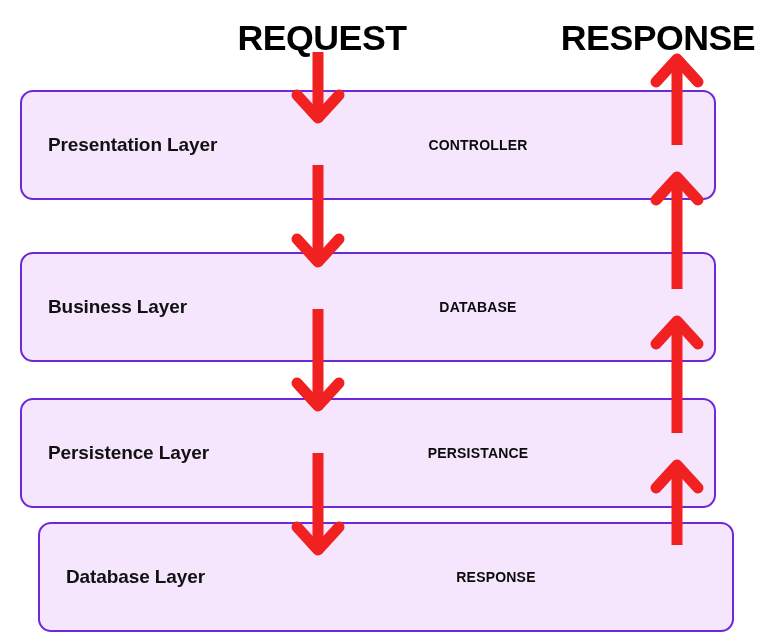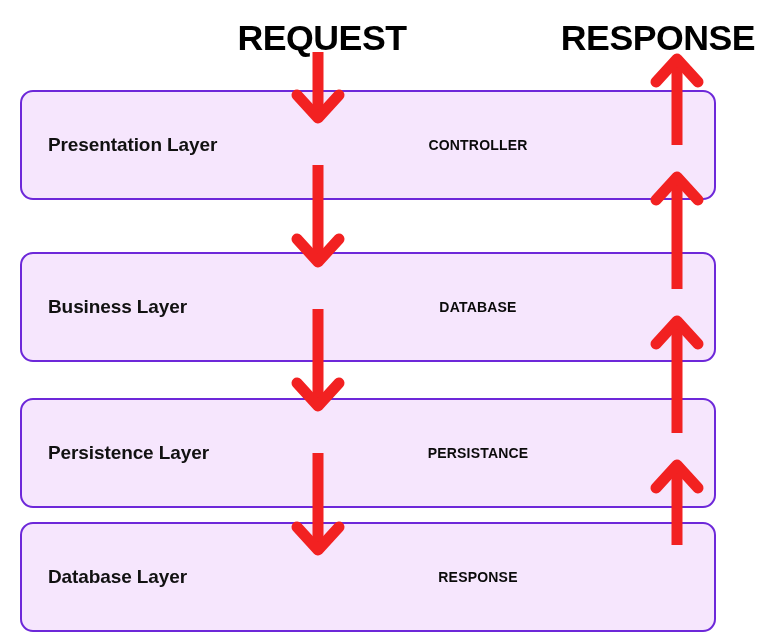--- a/index.html
+++ b/index.html
@@ -58,21 +58,21 @@
     height: 110px;
     box-sizing: border-box;
     background: #f6e6fd;
     border: 2px solid #6d28d9;
     border-radius: 13px;
     z-index: 2;
   }
   .layer-box.l0 { top: 90px; }
   .layer-box.l1 { top: 252px; }
   .layer-box.l2 { top: 398px; }
-  .layer-box.l3 { top: 522px; }
+  .layer-box.l3 { top: 522px; margin-left: 18px; }
 
   .layer-name {
     position: absolute;
     left: 26px;
     top: 50%;
     transform: translateY(-50%);
     font-size: 19px;
     font-weight: 700;
     color: #111111;
     white-space: nowrap;

